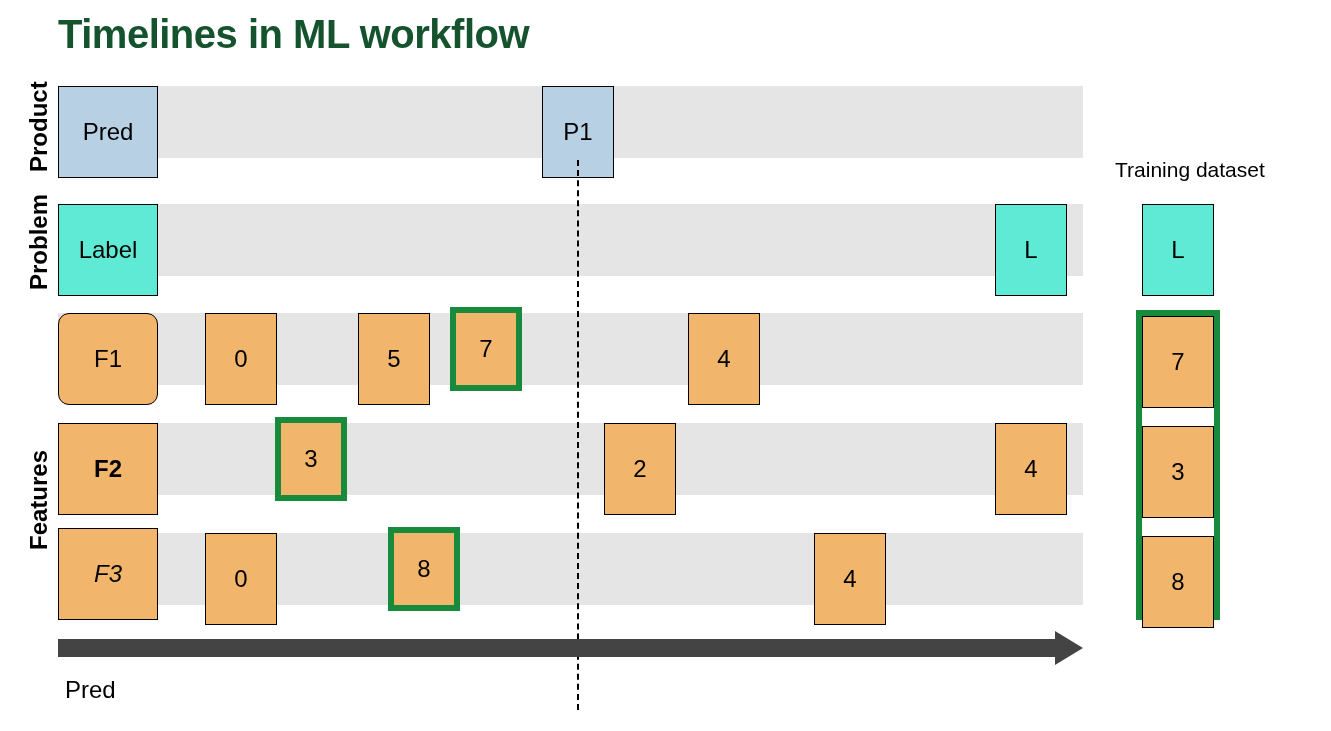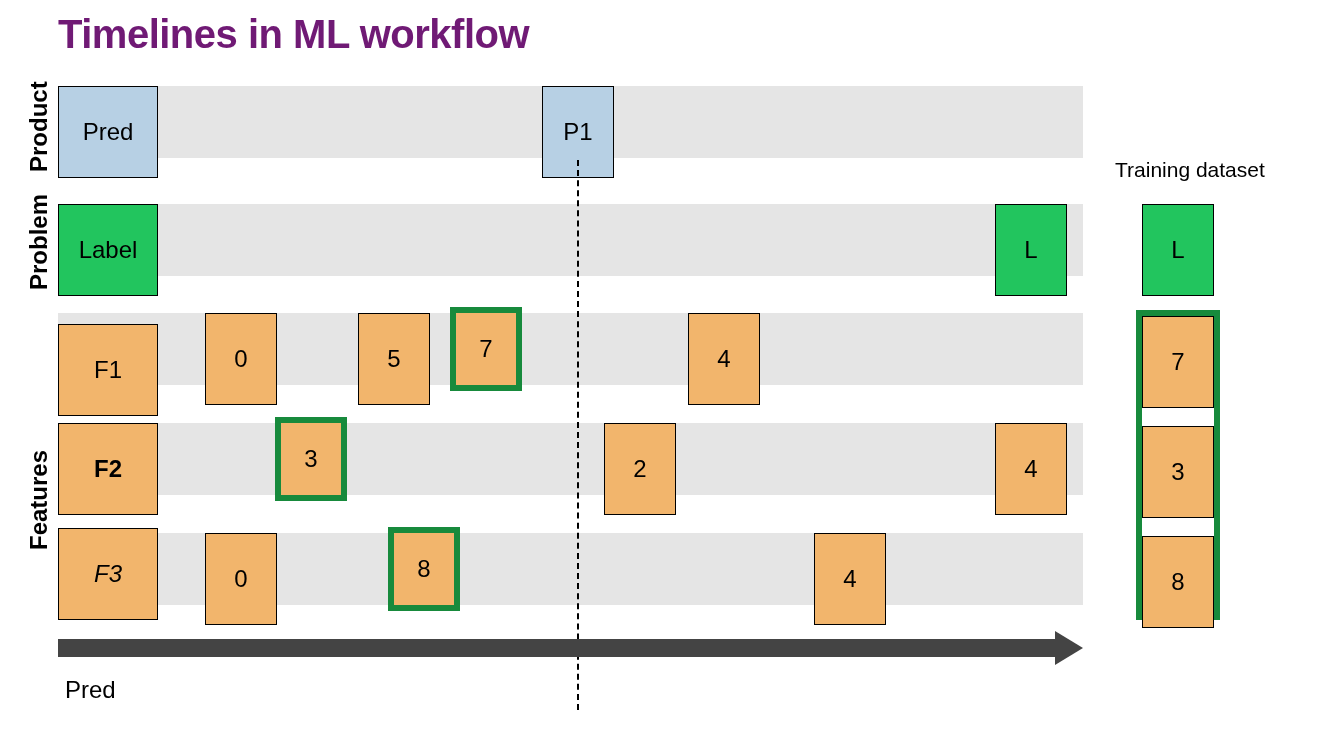--- a/index.html
+++ b/index.html
@@ -10,21 +10,21 @@
     height: 731px;
     position: relative;
     overflow: hidden;
   }
   .title {
     position: absolute;
     left: 58px;
     top: 12px;
     font-size: 40px;
     font-weight: 700;
-    color: #701a75;
+    color: #14532d;
     letter-spacing: -0.5px;
   }
   .ylabel {
     position: absolute;
     transform: rotate(-90deg);
     transform-origin: left top;
     font-size: 24px;
     font-weight: 700;
     color: #000;
   }
@@ -48,21 +48,21 @@
     height: 92px;
     display: flex;
     align-items: center;
     justify-content: center;
     font-size: 24px;
     font-weight: 400;
     color: #000;
     border: 1.5px solid #000;
   }
   .box.blue   { background: #b7d0e4; }
-  .box.purple { background: #22c55e; }
+  .box.purple { background: #5eead4; }
   .box.orange { background: #f2b56c; }
   .box.header { width: 100px; }
   .box.cell   { width: 72px; }
   .box.hl {
     border: 6px solid #178a3c;
     height: 84px;
     margin-top: -6px;
   }
   .training-title {
     position: absolute;
@@ -134,21 +134,21 @@
 
 <div class="row product"></div>
 <div class="box blue header" style="left:58px; top:86px;">Pred</div>
 <div class="box blue cell" style="left:542px; top:86px;">P1</div>
 
 <div class="row problem"></div>
 <div class="box purple header" style="left:58px; top:204px;">Label</div>
 <div class="box purple cell" style="left:995px; top:204px;">L</div>
 
 <div class="row f1"></div>
-<div class="box orange header" style="left:58px;  top:324px;">F1</div>
+<div class="box orange header" style="left:58px;  top:313px;border-radius:11px;">F1</div>
 <div class="box orange cell" style="left:205px; top:313px;">0</div>
 <div class="box orange cell" style="left:358px; top:313px;">5</div>
 <div class="box orange cell hl" style="left:450px; top:313px;">7</div>
 <div class="box orange cell" style="left:688px; top:313px;">4</div>
 
 <div class="row f2"></div>
 <div class="box orange header" style="left:58px;  top:423px;font-weight:bold;">F2</div>
 <div class="box orange cell hl" style="left:275px; top:423px;">3</div>
 <div class="box orange cell" style="left:604px; top:423px;">2</div>
 <div class="box orange cell" style="left:995px; top:423px;">4</div>

